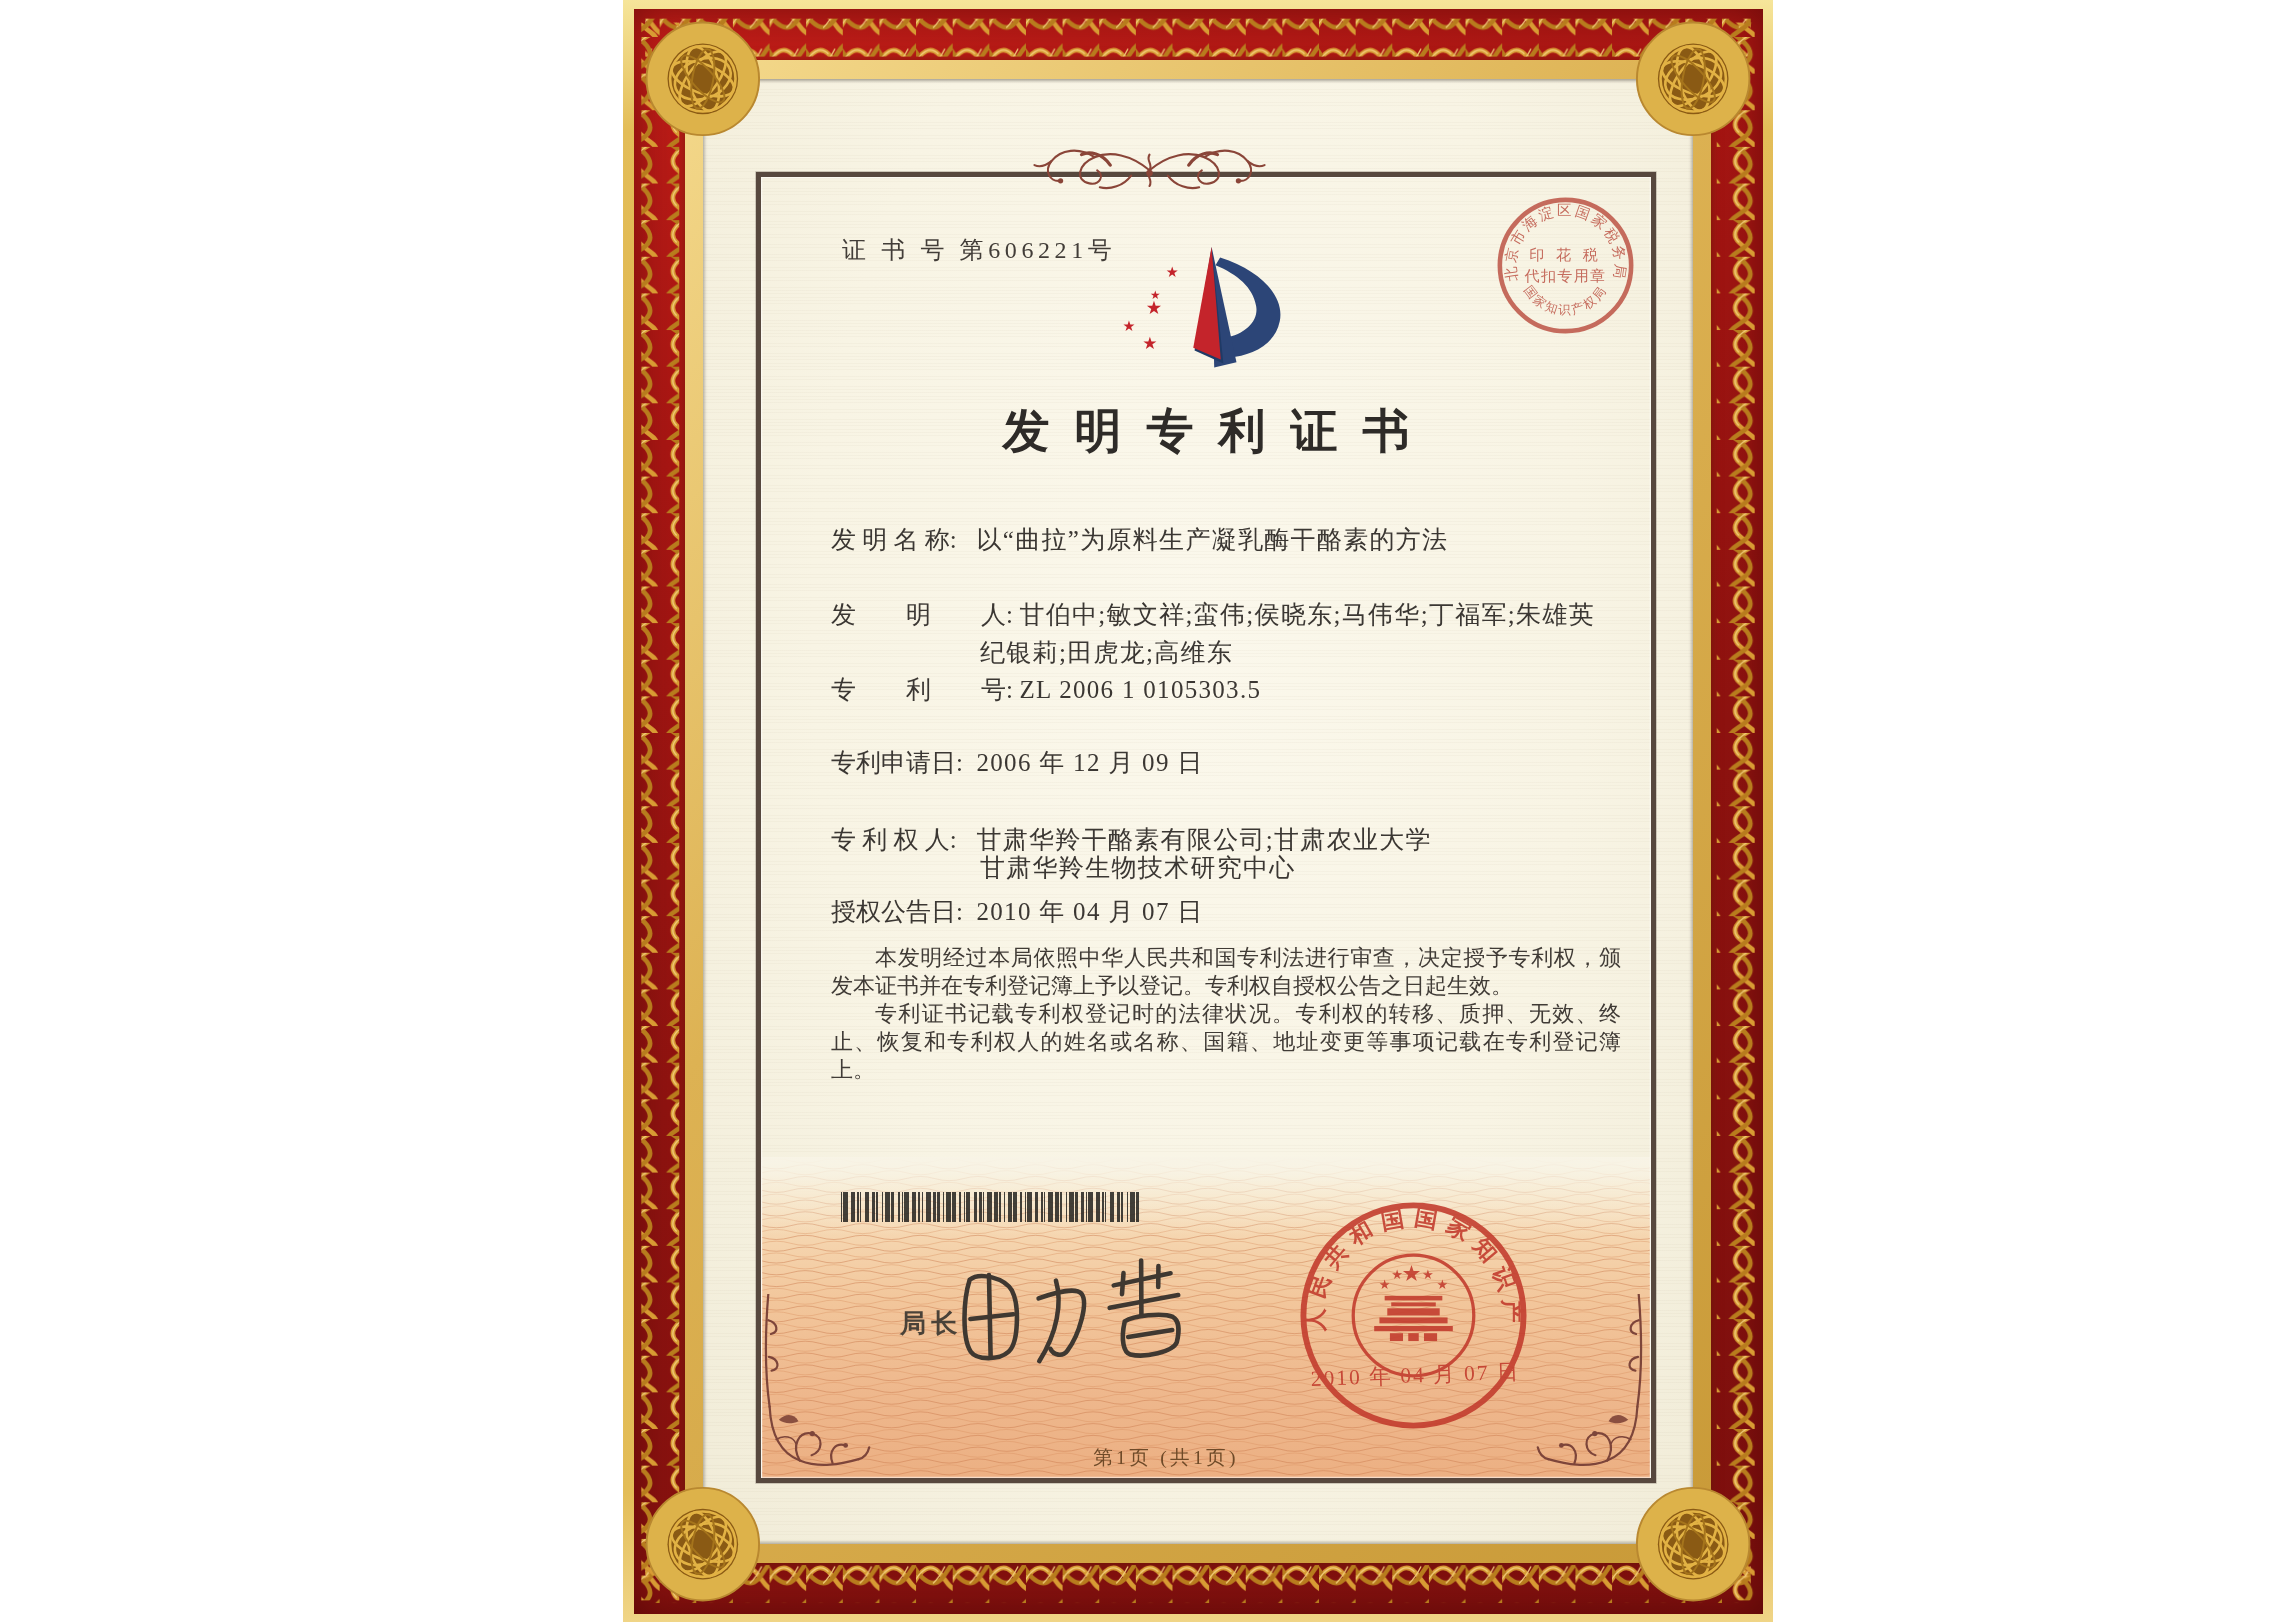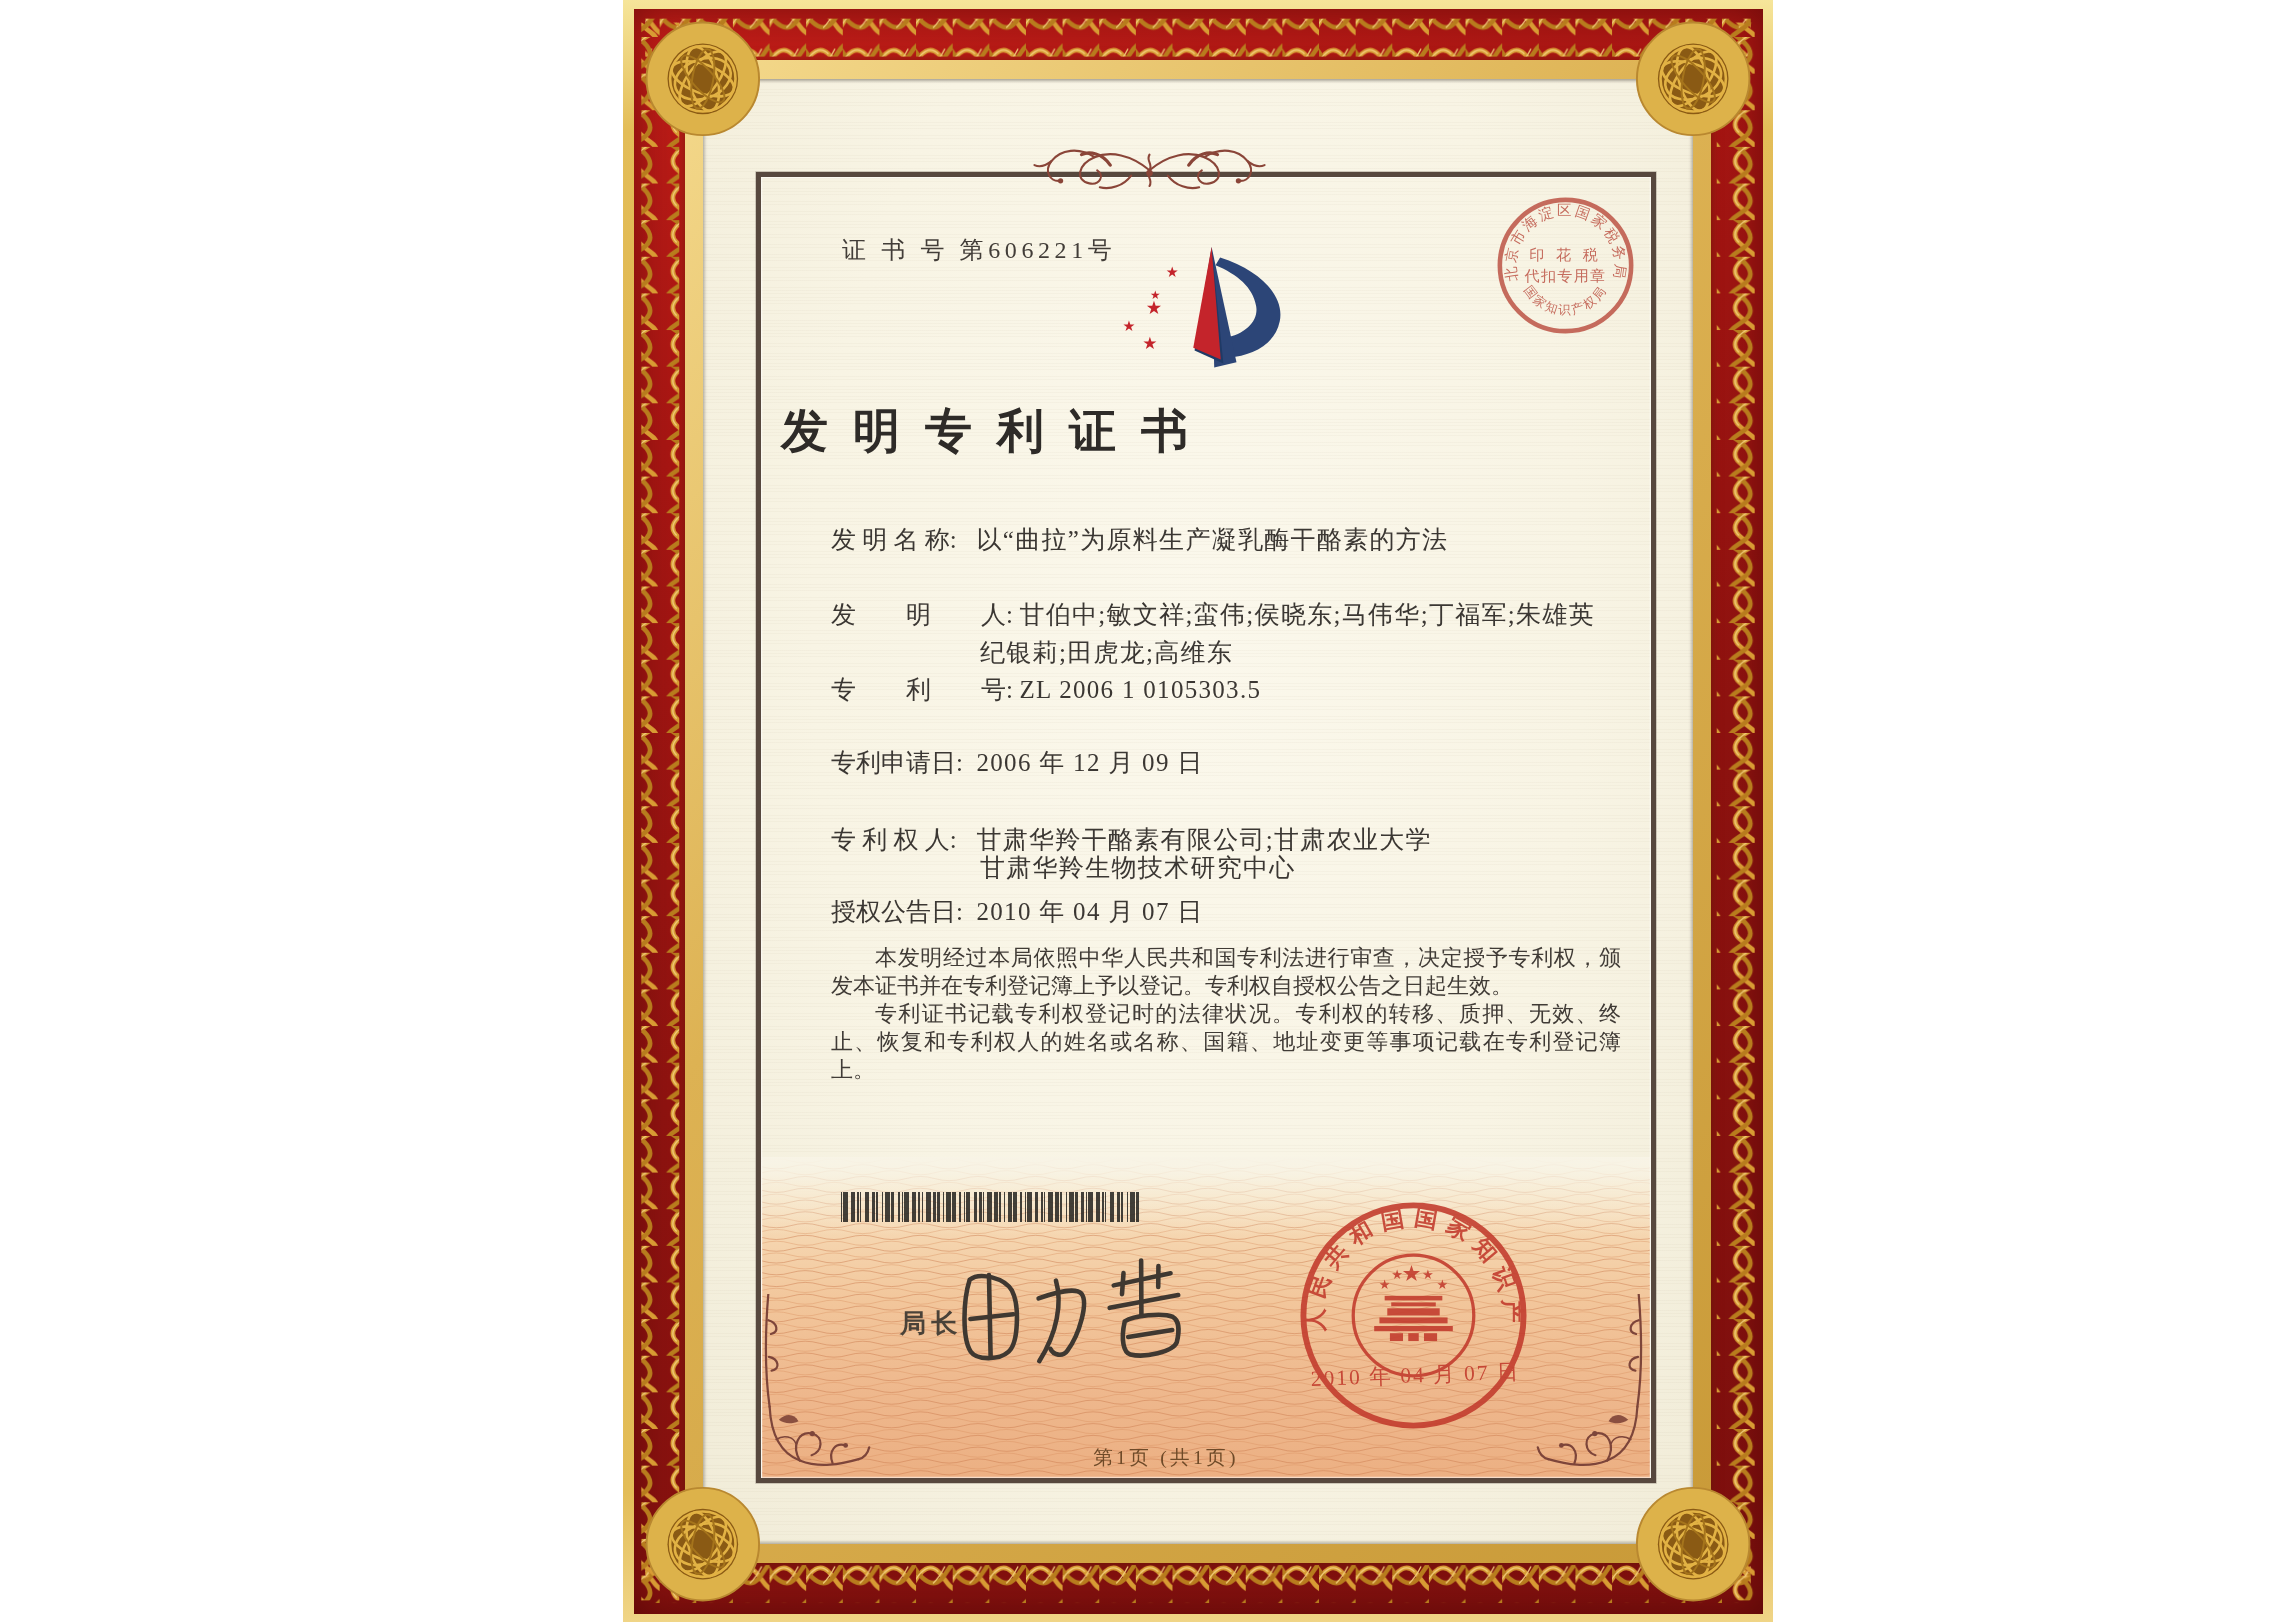--- a/index.html
+++ b/index.html
@@ -23,21 +23,21 @@
   .orange-zone{position:absolute;left:139px;top:1157px;width:888px;height:321px;
         background:linear-gradient(180deg, rgba(247,228,196,0) 0%, rgba(247,222,182,.75) 9%,
                    #f6d9b4 20%, #f2c69b 45%, #eeb78c 75%, #ecb083 100%);}
   .orange-zone svg{position:absolute;inset:0;width:100%;height:100%;}
   .orange-fade{position:absolute;left:0;top:0;width:100%;height:79px;
         background:linear-gradient(180deg,#f8f4e6 0%, rgba(248,244,230,0) 100%);}
   .inner-frame{position:absolute;left:133px;top:172px;width:900px;height:1311px;box-sizing:border-box;
         border:5.9px solid #57483e;box-shadow:inset 0 0 0 1.3px rgba(255,255,255,.55), 0 0 0 0.7px rgba(87,72,62,.35);}
   .txt{position:absolute;color:#3b3733;white-space:nowrap;}
   .certno{left:213px;top:234px;font-size:24px;letter-spacing:4.6px;color:#423d38;margin-left:6px;}
-  .title{left:133px;top:400px;width:900px;font-size:47px;font-weight:700;
+  .title{left:133px;top:400px;width:900px;text-align:center;font-size:47px;font-weight:700;
          letter-spacing:25px;text-indent:25px;color:#2e2b28;white-space:nowrap;}
   .row{left:208px;font-size:25px;}
   .row .lbl{display:inline-block;min-width:139px;color:#3b3733;}
   .row .val{margin-left:6.5px;letter-spacing:1.3px;}
   .cont{left:357px;font-size:25px;letter-spacing:1.3px;}
   .paras{position:absolute;left:208px;top:944px;width:790px;color:#403b36;}
   .paras p{margin:0;font-size:22px;line-height:28px;text-align:justify;text-indent:2em;
            font-family:"Liberation Serif","DejaVu Serif",serif;}
   .barcode{position:absolute;left:218px;top:1192px;width:302px;height:30px;overflow:hidden;
            display:flex;align-items:stretch;opacity:.85;}

